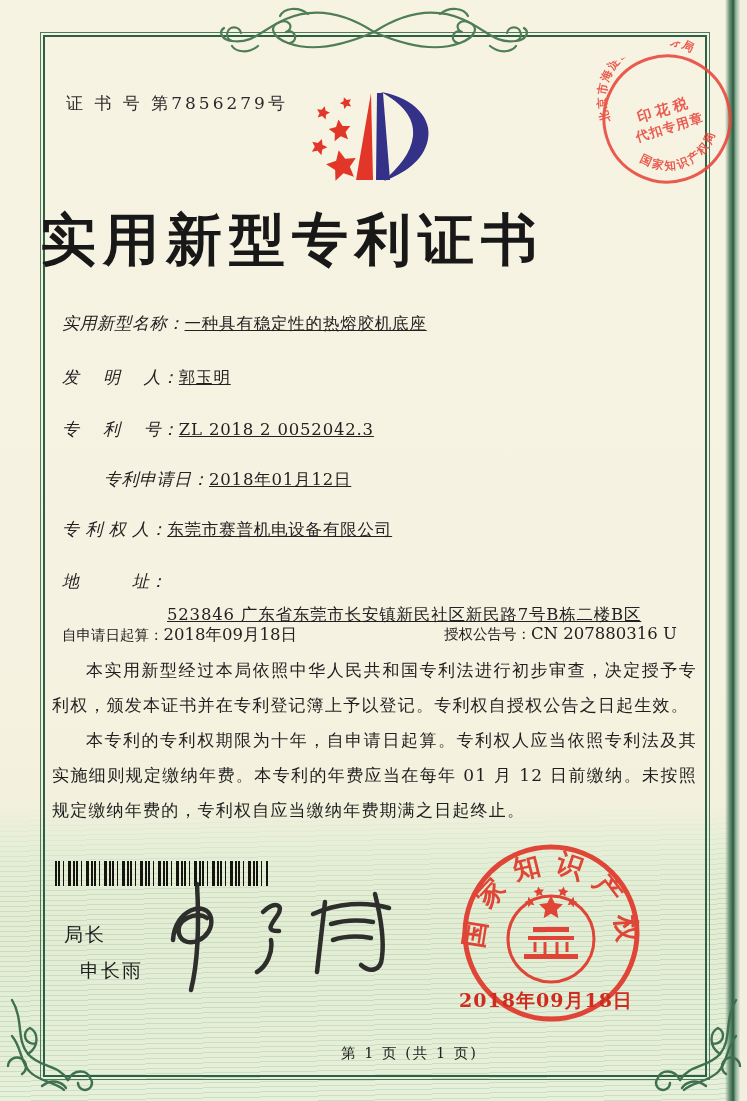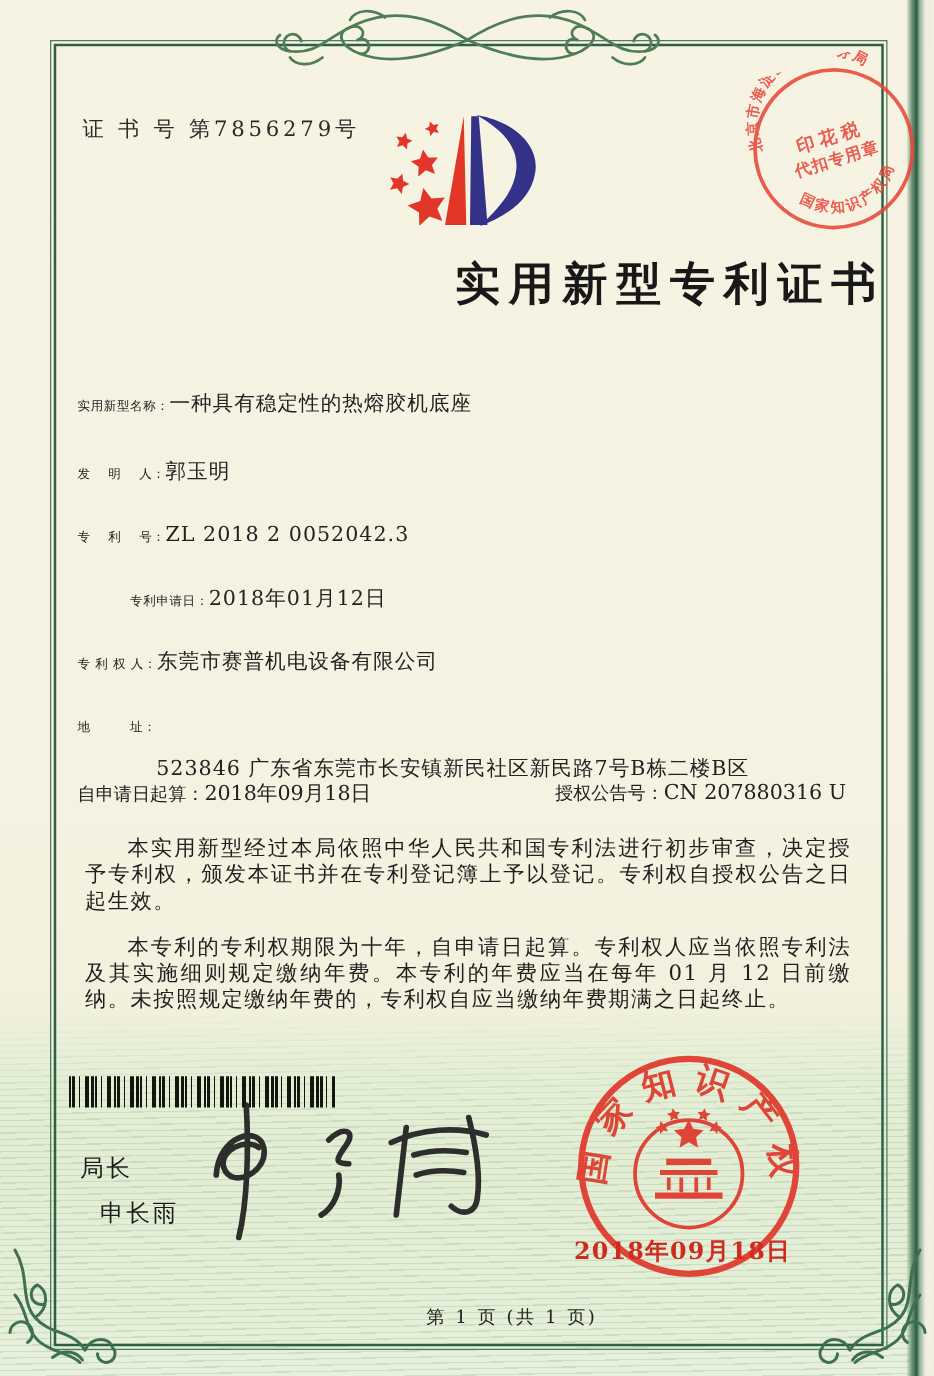--- a/index.html
+++ b/index.html
@@ -17,35 +17,35 @@
         -webkit-mask-image:linear-gradient(180deg,transparent 0,#000 32%);
         mask-image:linear-gradient(180deg,transparent 0,#000 32%);}
   .edge-stripe{left:725px;top:0;width:15px;height:1101px;
         background:linear-gradient(90deg,rgba(90,130,95,0) 0%,#6d9478 30%,#2e5c42 55%,#8fb399 72%,#eceadb 100%);}
   .edge-paper{left:740px;top:0;width:7px;height:1101px;background:#f2efe0;}
   
   .frame{left:40px;top:32px;width:668px;height:1046px;border:1px solid #4c7c5b;}
   .frame::before{content:"";position:absolute;inset:2px;border:2px solid #2d6045;}
   
   .cert-no{left:66px;top:92px;font-size:17px;letter-spacing:3px;color:#2a2a2a;}
-  .title{left:40px;top:203px;width:668px;text-align:right;font-size:36px;font-weight:bold;
+  .title{left:40px;top:203px;width:668px;text-align:left;font-size:56px;font-weight:bold;
          letter-spacing:7px;color:#181818;}
   
   .frow{left:62px;font-size:16.5px;color:#222;}
-  .frow .lab{font-size:10px;white-space:pre;letter-spacing:.5px;}
-  .frow .val{letter-spacing:.8px;}
+  .frow .lab{font-size:17px;white-space:pre;letter-spacing:.5px;font-style:italic;}
+  .frow .val{letter-spacing:.8px;text-decoration:underline;}
   .r1{top:312px;} .r2{top:366px;} .r3{top:418px;} .r4{top:468px;margin-left:42px;} .r5{top:518px;}
   .r6{top:570px;width:633px;} .r6 .val{display:inline;margin-top:32px;}
   .r6 .wrapval{display:inline-block;vertical-align:top;width:527px;line-height:26px;}
   .grant-left{left:62px;top:624px;font-size:16.5px;color:#222;}
   .grant-right{left:428px;top:624px;font-size:16.5px;color:#222;margin-left:16px;}
   .grant-left .lab,.grant-right .lab{font-size:14.5px;}
   
   .paras{left:52px;top:653px;width:645px;color:#1f1f1f;}
-  .paras p{margin:16px;text-indent:2em;font-size:17px;line-height:21px;letter-spacing:1.2px;text-align:justify;}
+  .paras p{margin:0;text-indent:2em;font-size:17px;line-height:35px;letter-spacing:1.2px;text-align:justify;}
   
   .barcode{left:55px;top:861px;width:213px;height:25px;
      background:repeating-linear-gradient(90deg,#15150f 0 2px,rgba(0,0,0,0) 2px 3px,#15150f 3px 5px,rgba(0,0,0,0) 5px 8px,#15150f 8px 9px,rgba(0,0,0,0) 9px 13px,#15150f 13px 16px,rgba(0,0,0,0) 16px 18px);}
   
   .pos-label{left:64px;top:922px;font-size:19px;letter-spacing:2px;color:#1c1c1c;}
   .pos-name{left:52px;top:958px;font-size:19px;letter-spacing:2px;color:#1c1c1c;margin-left:28px;}
   .sig-svg{left:145px;top:878px;}
   
   .seal-svg{left:460px;top:842px;}
   .seal-date{left:452px;top:988px;width:188px;text-align:center;font-size:19px;font-weight:bold;

